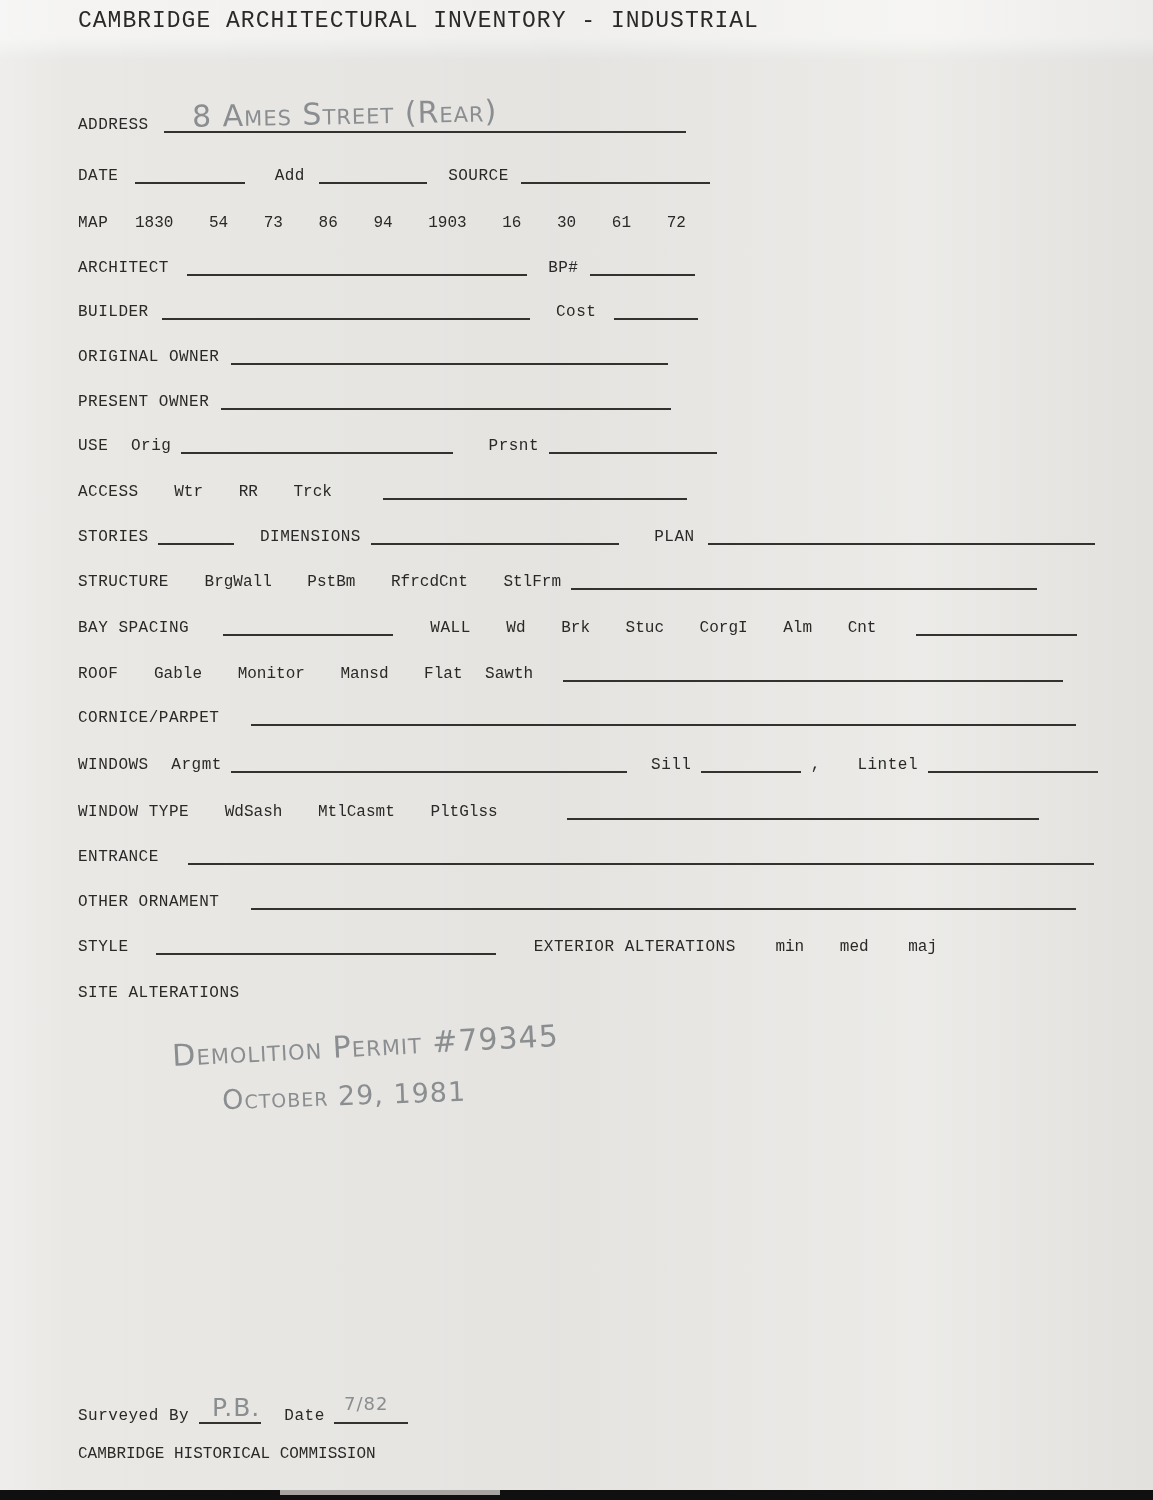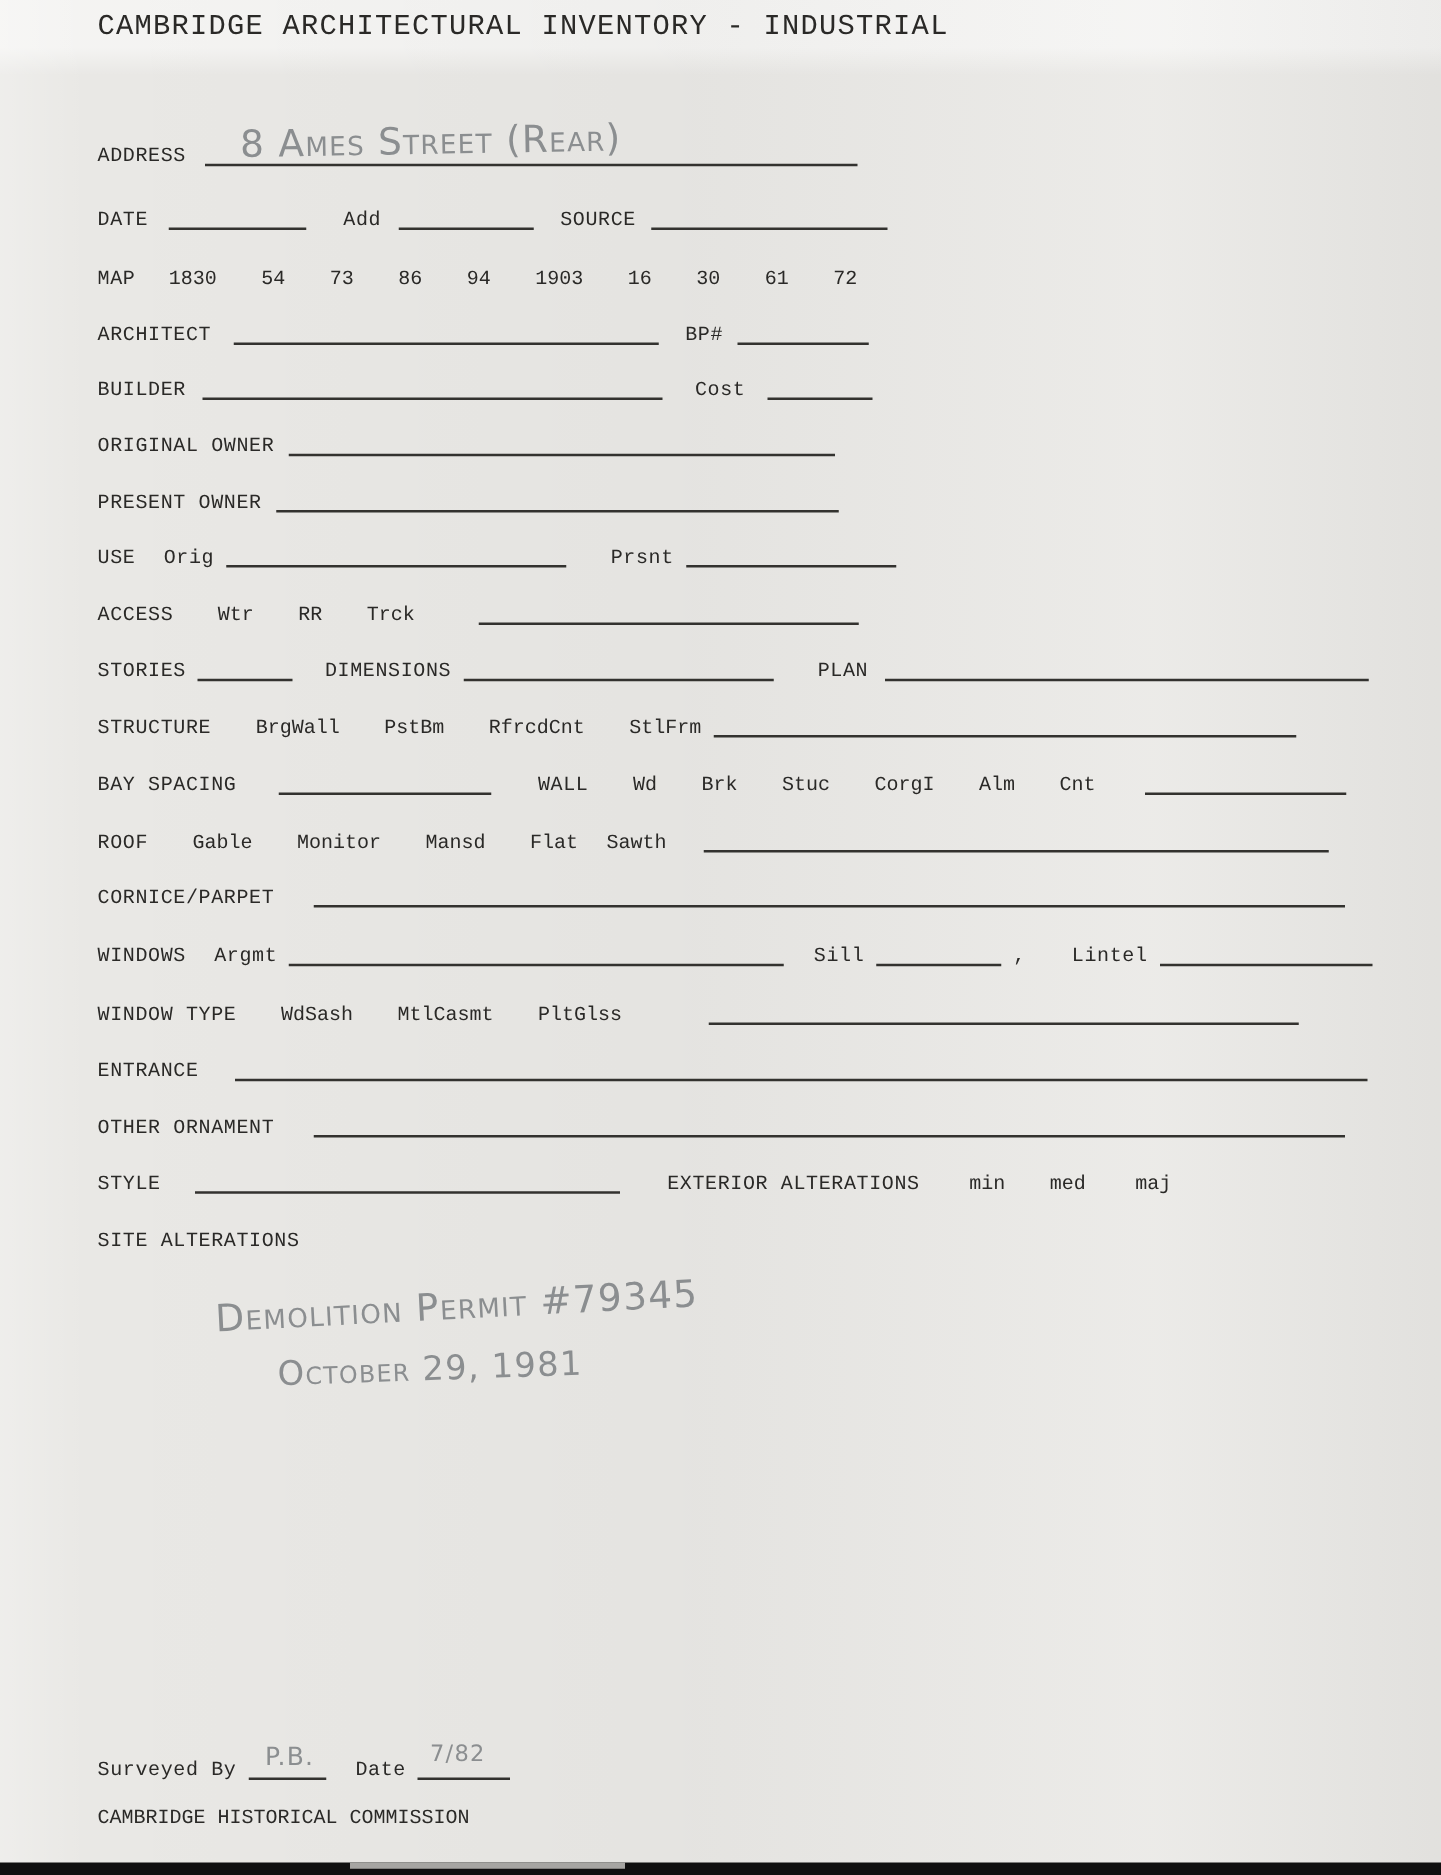--- a/index.html
+++ b/index.html
@@ -199,21 +199,21 @@
 
 <span class="hand" style="left:172px;top:1028px;font-size:30px;transform:rotate(-3deg);">Demolition Permit #79345</span>
 <span class="hand" style="left:222px;top:1080px;font-size:27px;transform:rotate(-2deg);">October 29, 1981</span>
 
 <div class="row" style="top:1403px;">
   <span class="lbl">Surveyed By</span>
   <span class="blank" style="width:62px;"></span>
   <span class="lbl" style="margin-left:14px;">Date</span>
   <span class="blank" style="width:74px;"></span>
 </div>
-<span class="hand" style="left:212px;top:1393px;font-size:20px;">P.B.</span>
+<span class="hand" style="left:212px;top:1393px;font-size:25px;">P.B.</span>
 <span class="hand" style="left:344px;top:1393px;font-size:18px;">7/82</span>
 
 <div class="row" style="top:1441px;">
   <span>CAMBRIDGE HISTORICAL COMMISSION</span>
 </div>
 
 <div class="bottom-bar">
   <div class="lighter"></div>
 </div>
 

